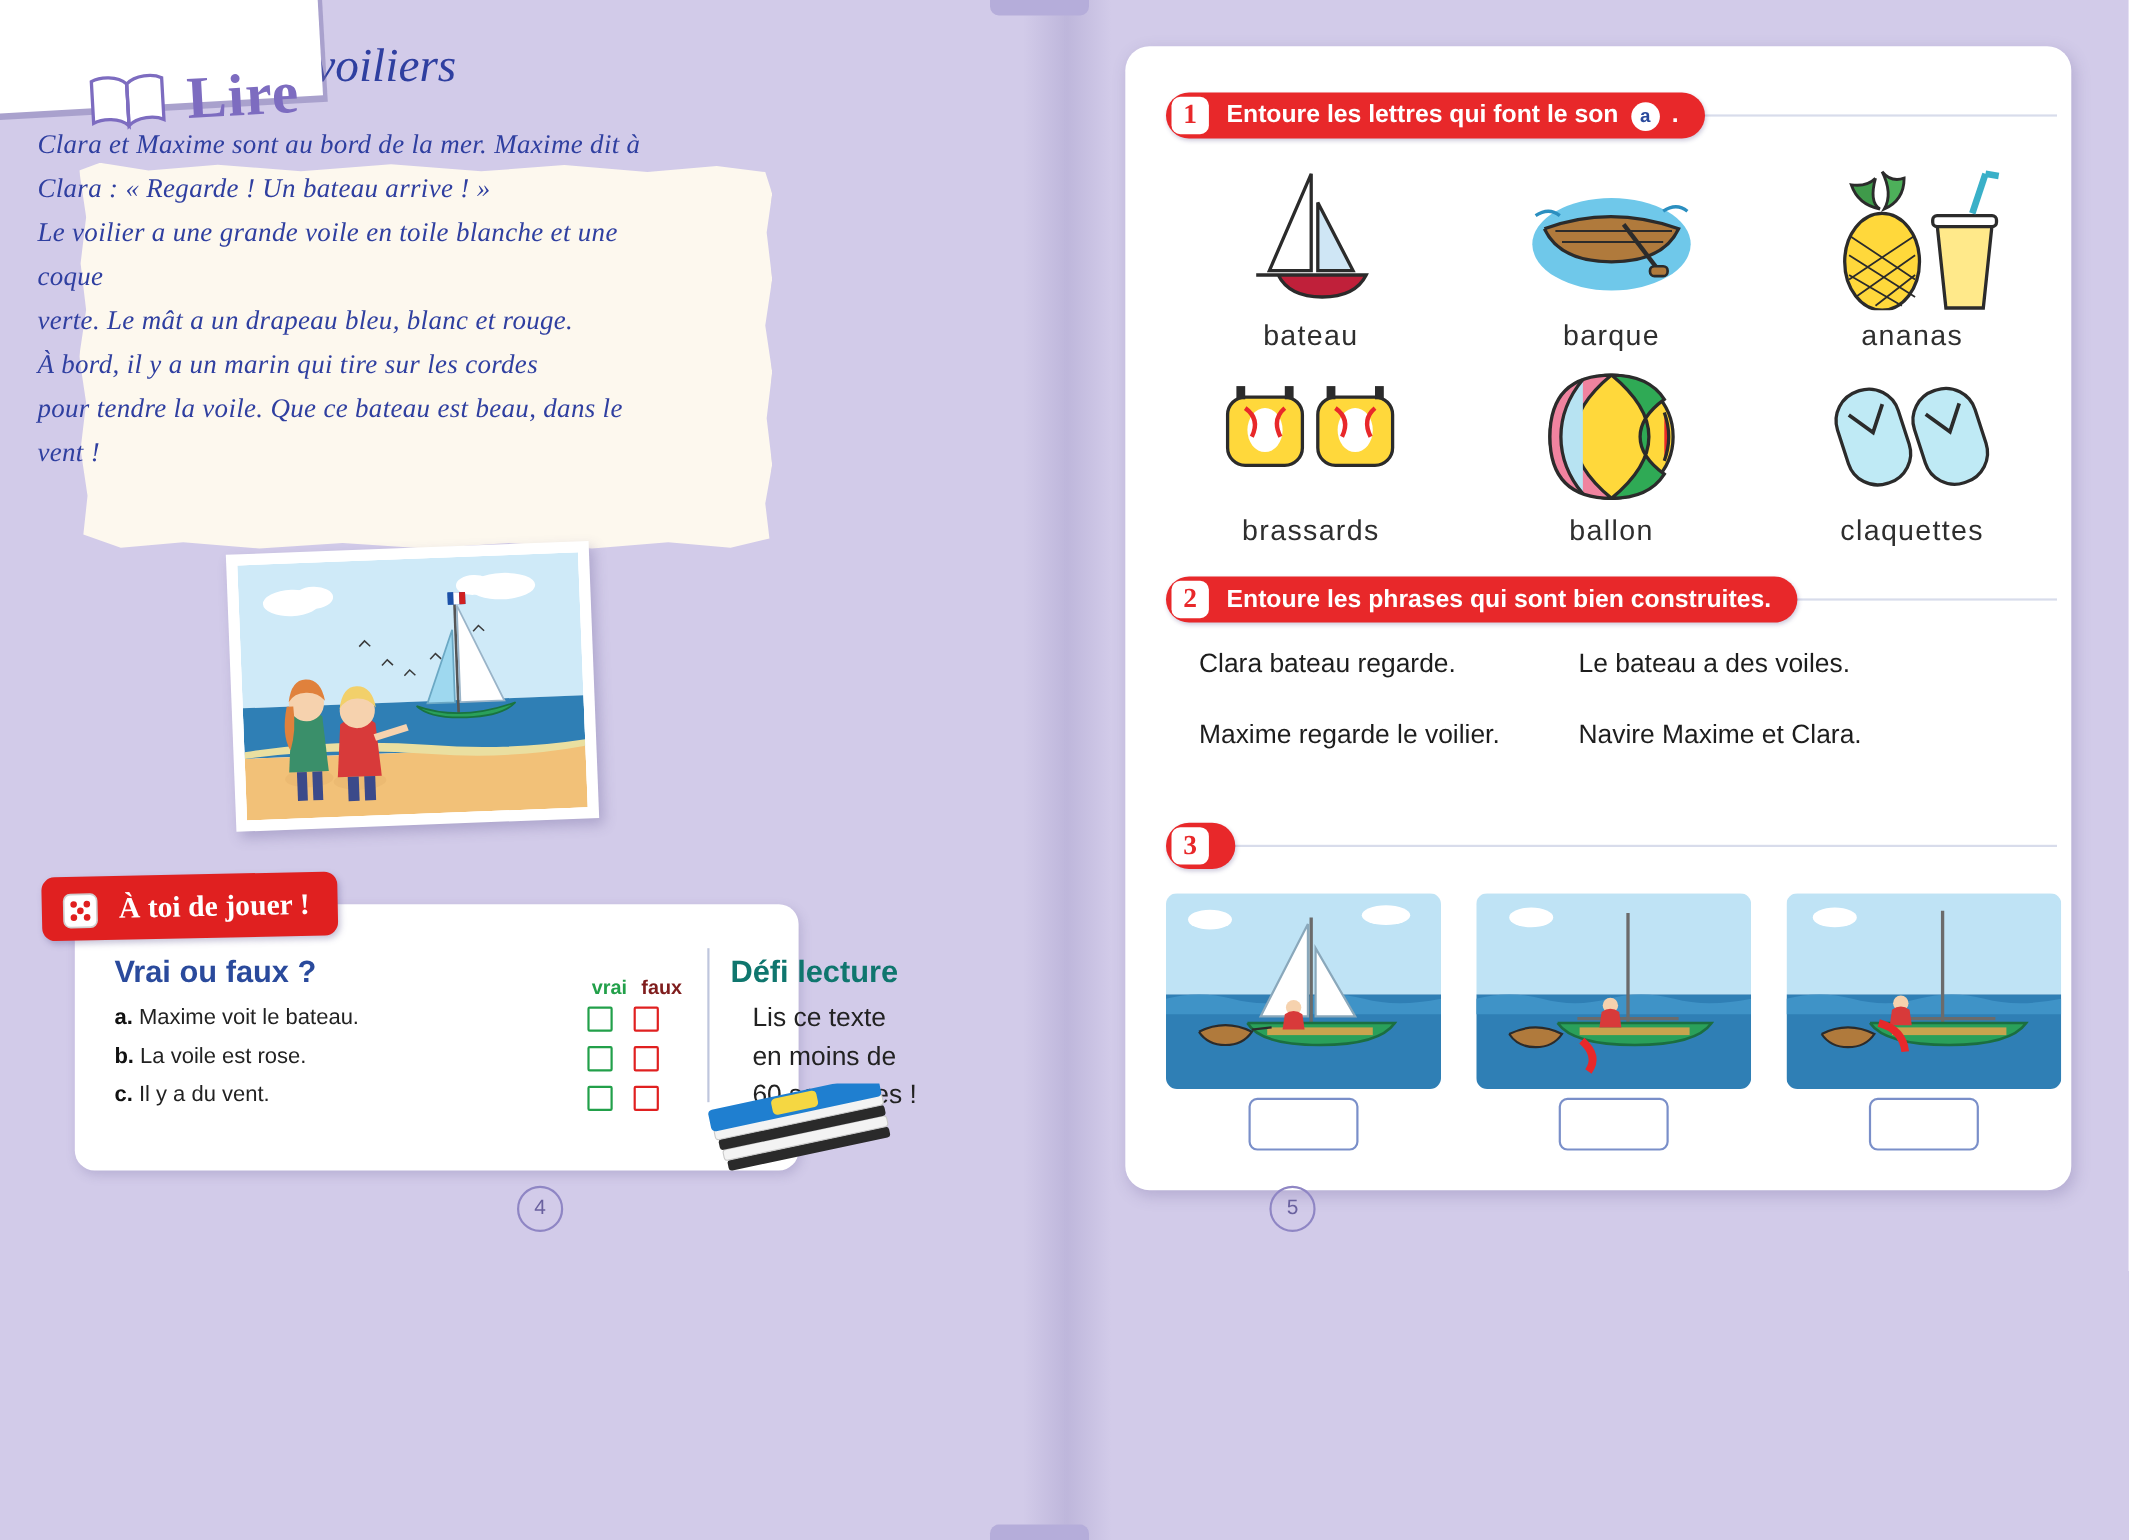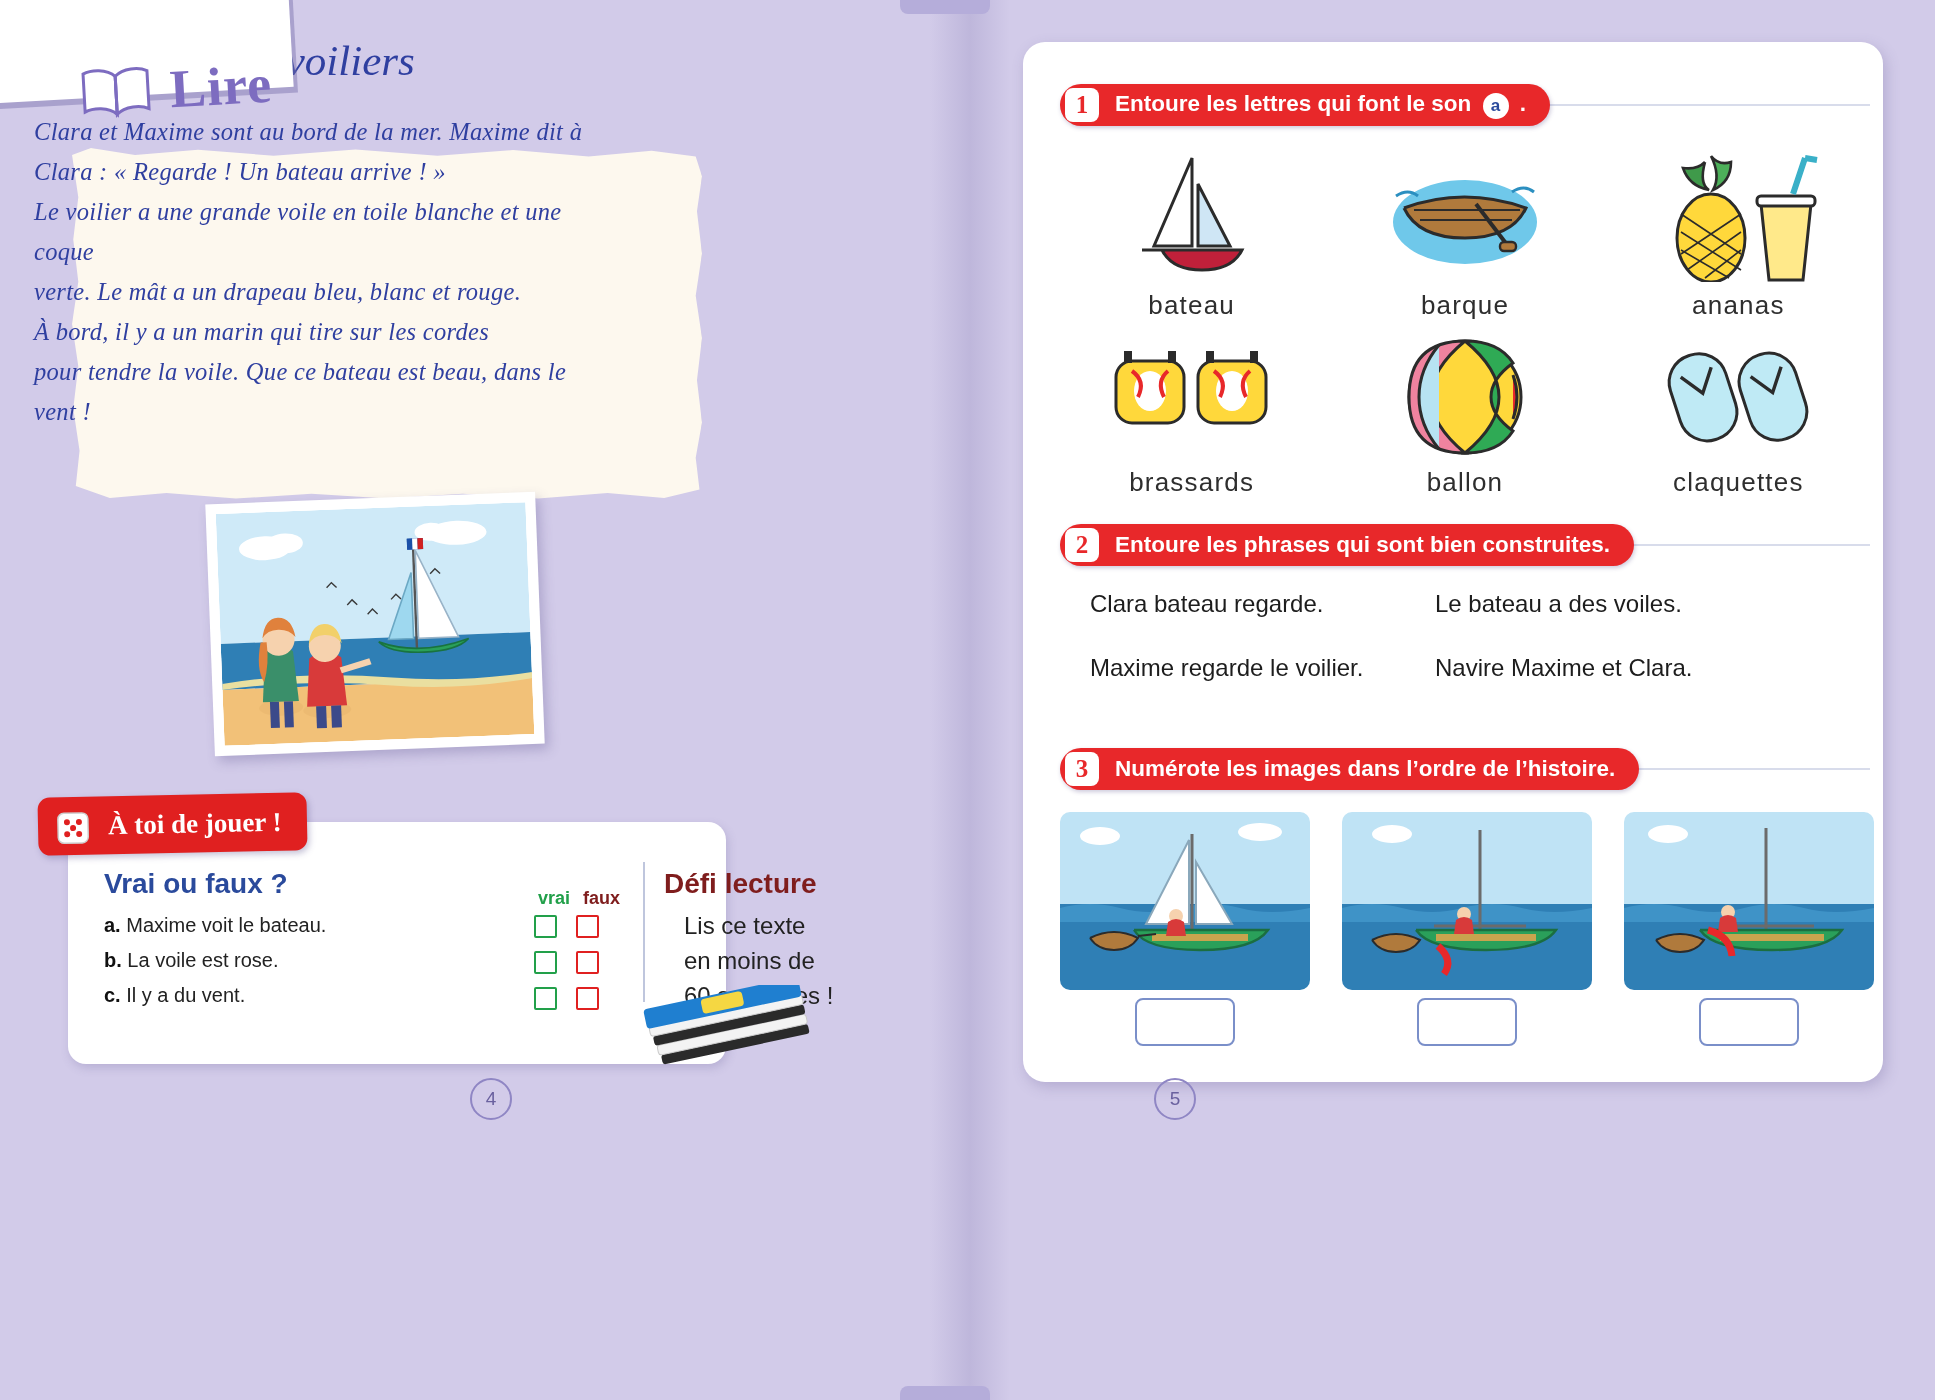--- a/index.html
+++ b/index.html
@@ -214,21 +214,21 @@
     position: absolute;
     left: 643px; top: 862px;
     width: 2px; height: 140px;
     background: #bfc6dd;
   }
   .defi-title {
     position: absolute;
     left: 664px; top: 868px;
     font-size: 28px;
     font-weight: bold;
-    color: #7f1d1d;
+    color: #0f766e;
   }
   .defi-text {
     position: absolute;
     left: 684px; top: 908px;
     font-size: 24px;
     color: #222;
     line-height: 35px;
   }
   .book-stack {
     position: absolute;
@@ -634,21 +634,20 @@
 
   <div class="phrases" style="left:1090px;top:590px;">
     <div>Clara bateau regarde.</div>
     <div>Le bateau a des voiles.</div>
     <div>Maxime regarde le voilier.</div>
     <div>Navire Maxime et Clara.</div>
   </div>
 
   <div class="ex-head" style="left:1060px;top:748px;">
     <span class="ex-num">3</span>
-    <span class="ex-label">Numérote les images dans l’ordre de l’histoire.</span>
   </div>
   <div class="sep-line" style="left:1060px;top:768px;width:810px;"></div>
 
   <div class="seq-row" style="left:1060px;top:812px;gap:32px;">
     <div class="seq-item" style="width:250px;">
       <div class="seq-img" style="width:250px;height:178px;">
         <svg width="250" height="178" viewBox="0 0 250 178">
           <rect x="0" y="0" width="250" height="92" fill="#bfe3f5"></rect>
           <rect x="0" y="92" width="250" height="86" fill="#2f7fb5"></rect>
           <path d="M0 96 q30 -8 60 0 q30 8 60 0 q30 -8 60 0 q30 8 70 0 l0 14 L0 110 Z" fill="#3f93c7"></path>

